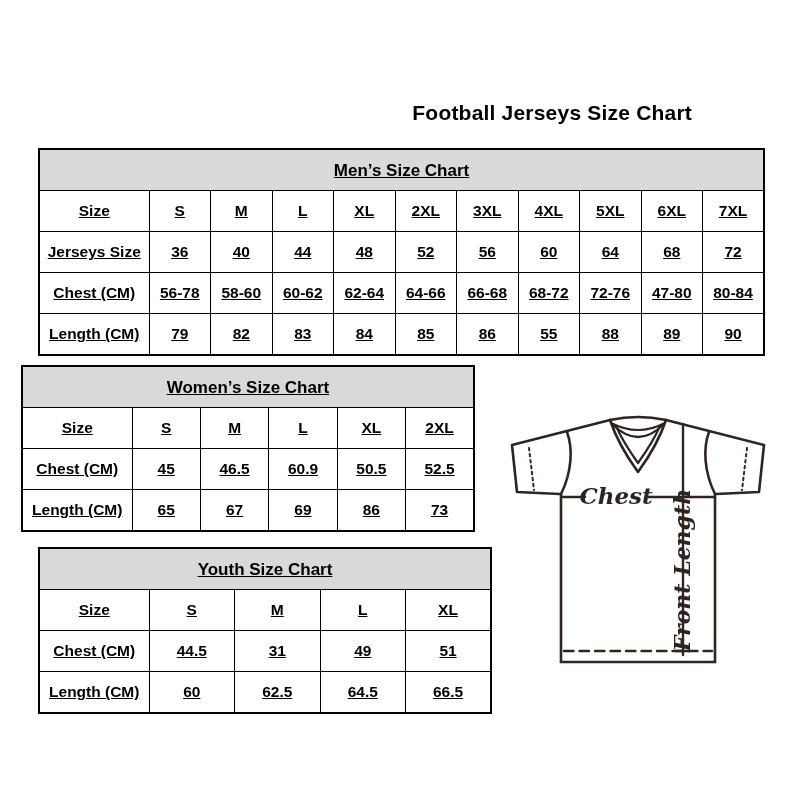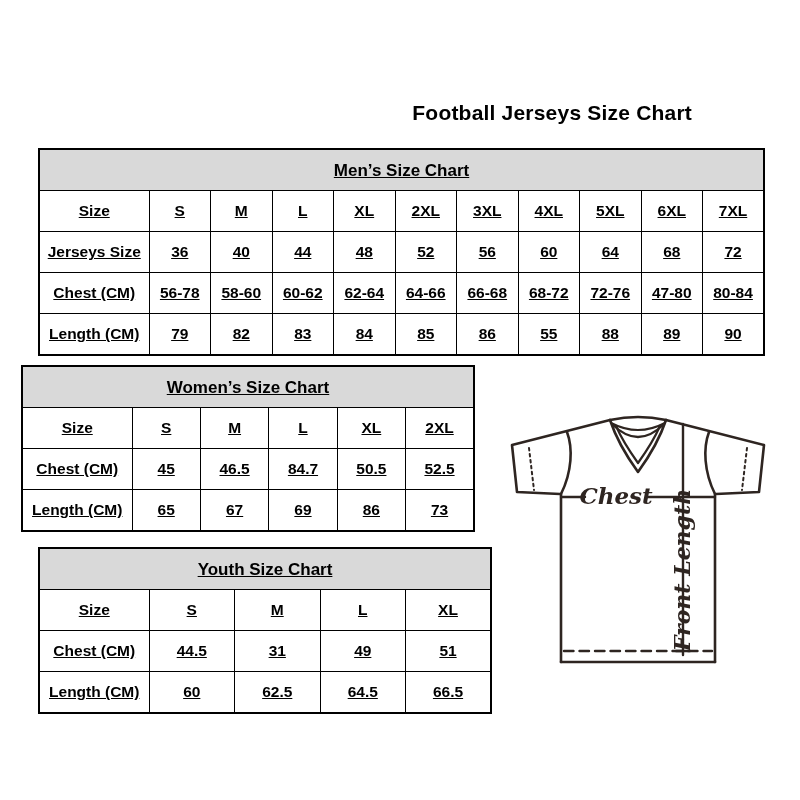--- a/index.html
+++ b/index.html
@@ -127,21 +127,21 @@
       <td>S</td>
       <td>M</td>
       <td>L</td>
       <td>XL</td>
       <td>2XL</td>
     </tr>
     <tr>
       <th>Chest (CM)</th>
       <td>45</td>
       <td>46.5</td>
-      <td>84.7</td>
+      <td>60.9</td>
       <td>50.5</td>
       <td>52.5</td>
     </tr>
     <tr>
       <th>Length (CM)</th>
       <td>65</td>
       <td>67</td>
       <td>69</td>
       <td>86</td>
       <td>73</td>

